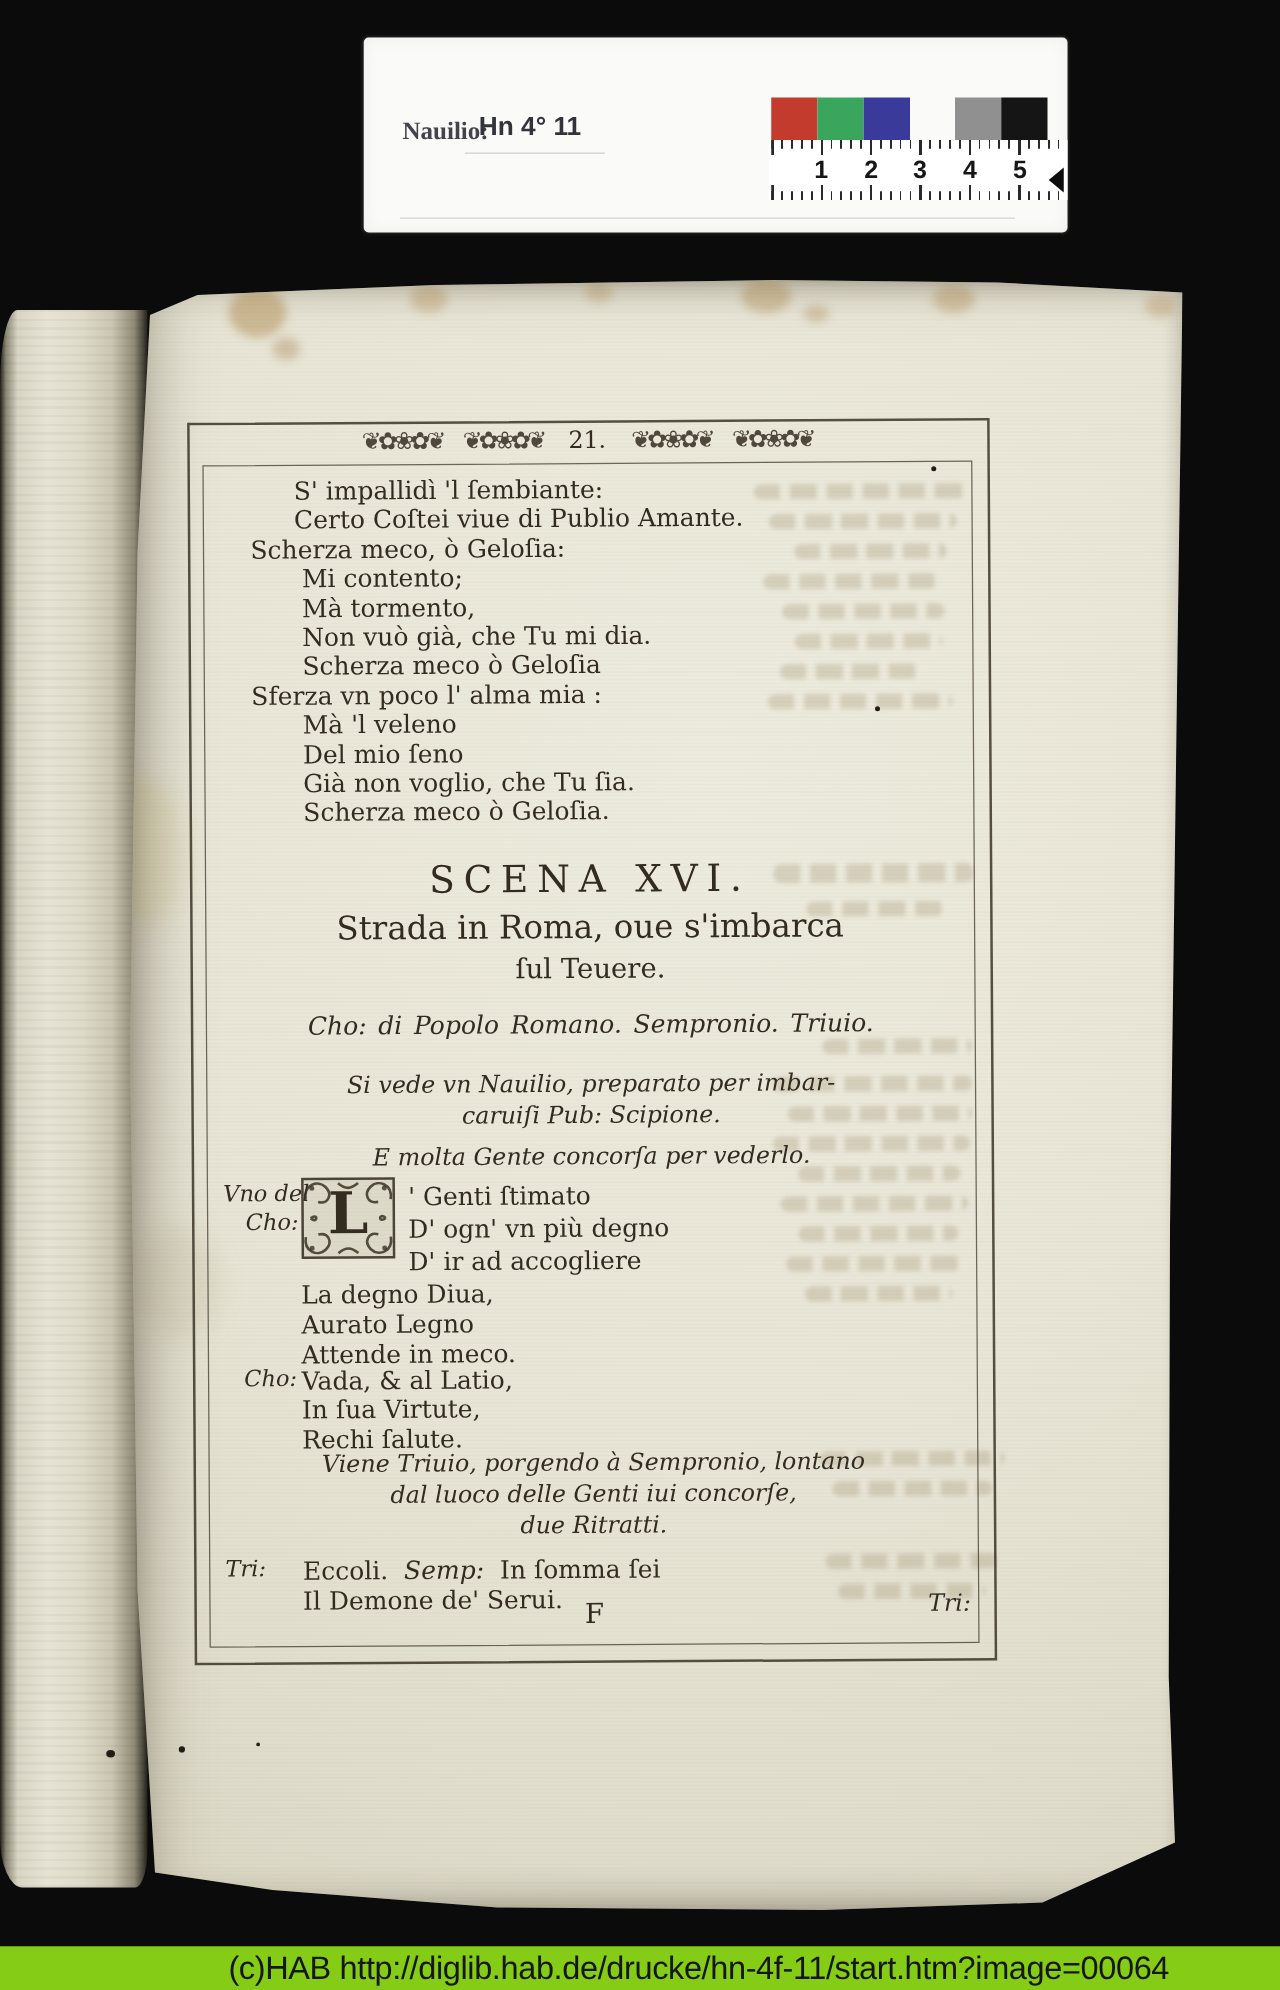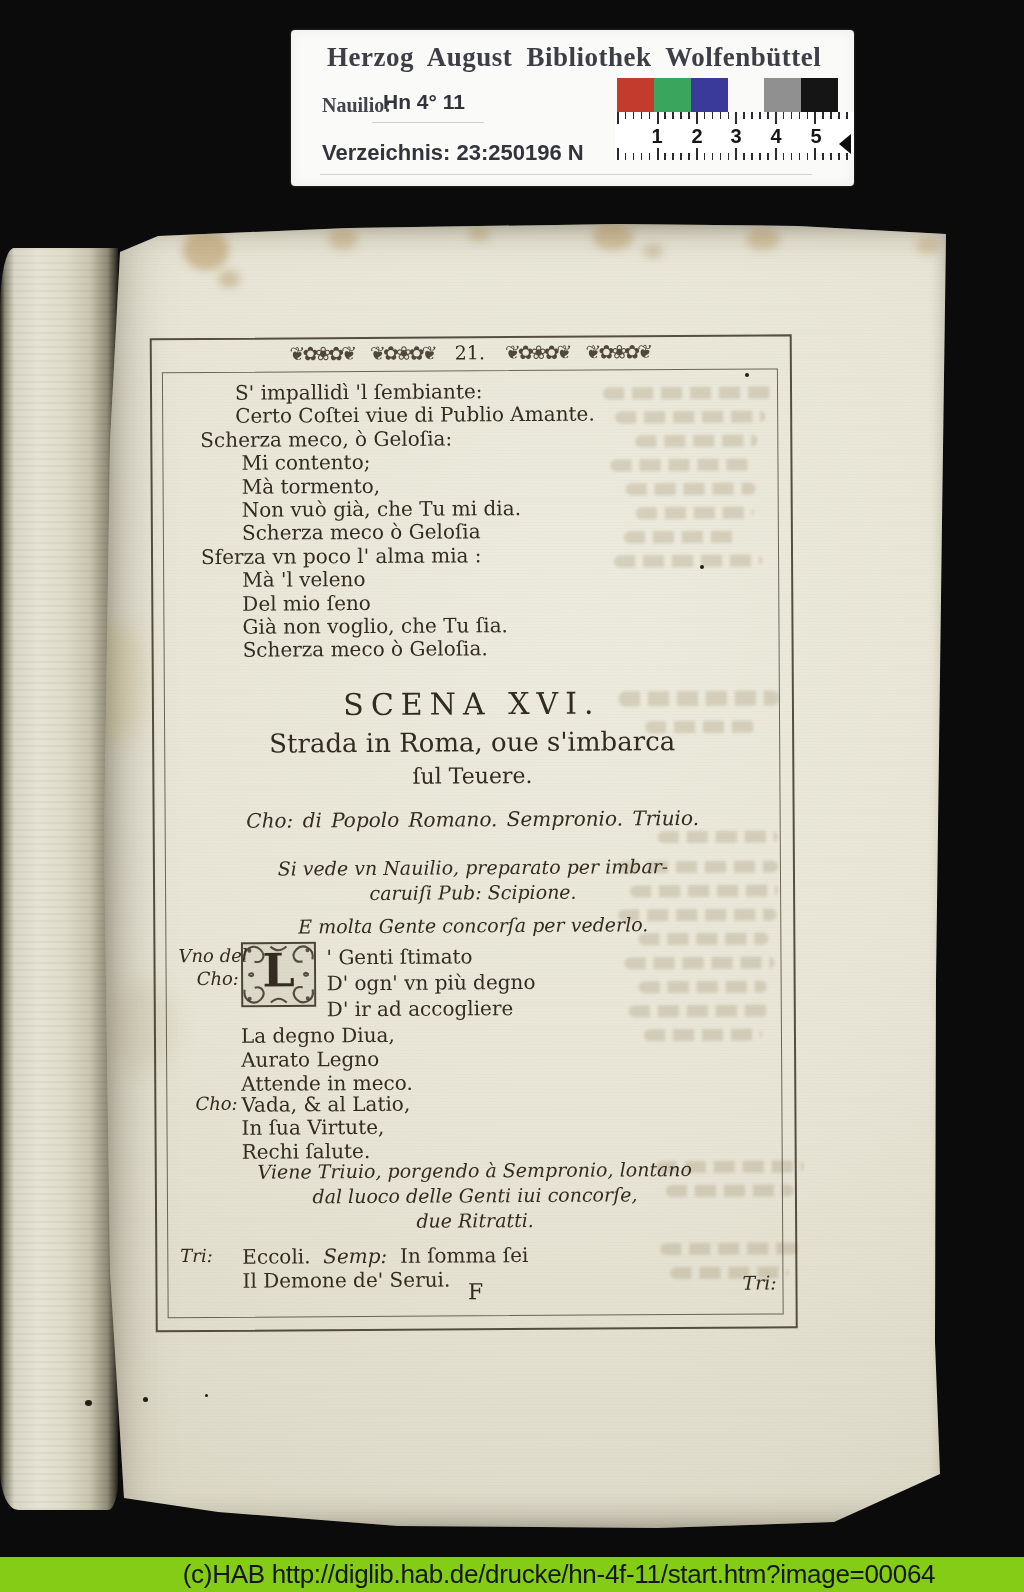--- a/index.html
+++ b/index.html
@@ -118,25 +118,23 @@
   .footerbar{
     position:absolute;left:0;top:1557px;width:1024px;height:35px;background:#84cc16;
     display:flex;align-items:center;justify-content:center;
     font-family:"Liberation Sans", sans-serif;font-size:26px;color:#161616;letter-spacing:-0.3px;padding-left:47px;
   }
 </style>
 </head>
 <body>
 
 <div class="card">
-  <div class="card-title">Herzog August Bibliothek Wolfenbüttel</div>
   <div class="sig-label">Nauilio:</div>
   <div class="sig-value">Hn 4° 11</div>
   <div class="sig-underline"></div>
-  <div class="verz-line">Verzeichnis: 23:250196 N</div>
   <div class="card-rule"></div>
 
   <div class="patch" style="left:326px;background:#c33b2c"></div>
   <div class="patch" style="left:363px;background:#3aa55d"></div>
   <div class="patch" style="left:400px;background:#3a3a9b"></div>
   <div class="patch" style="left:473px;background:#909090"></div>
   <div class="patch" style="left:510px;background:#151515"></div>
 
   <div class="ruler">
     <div class="ticks t-top"></div>

